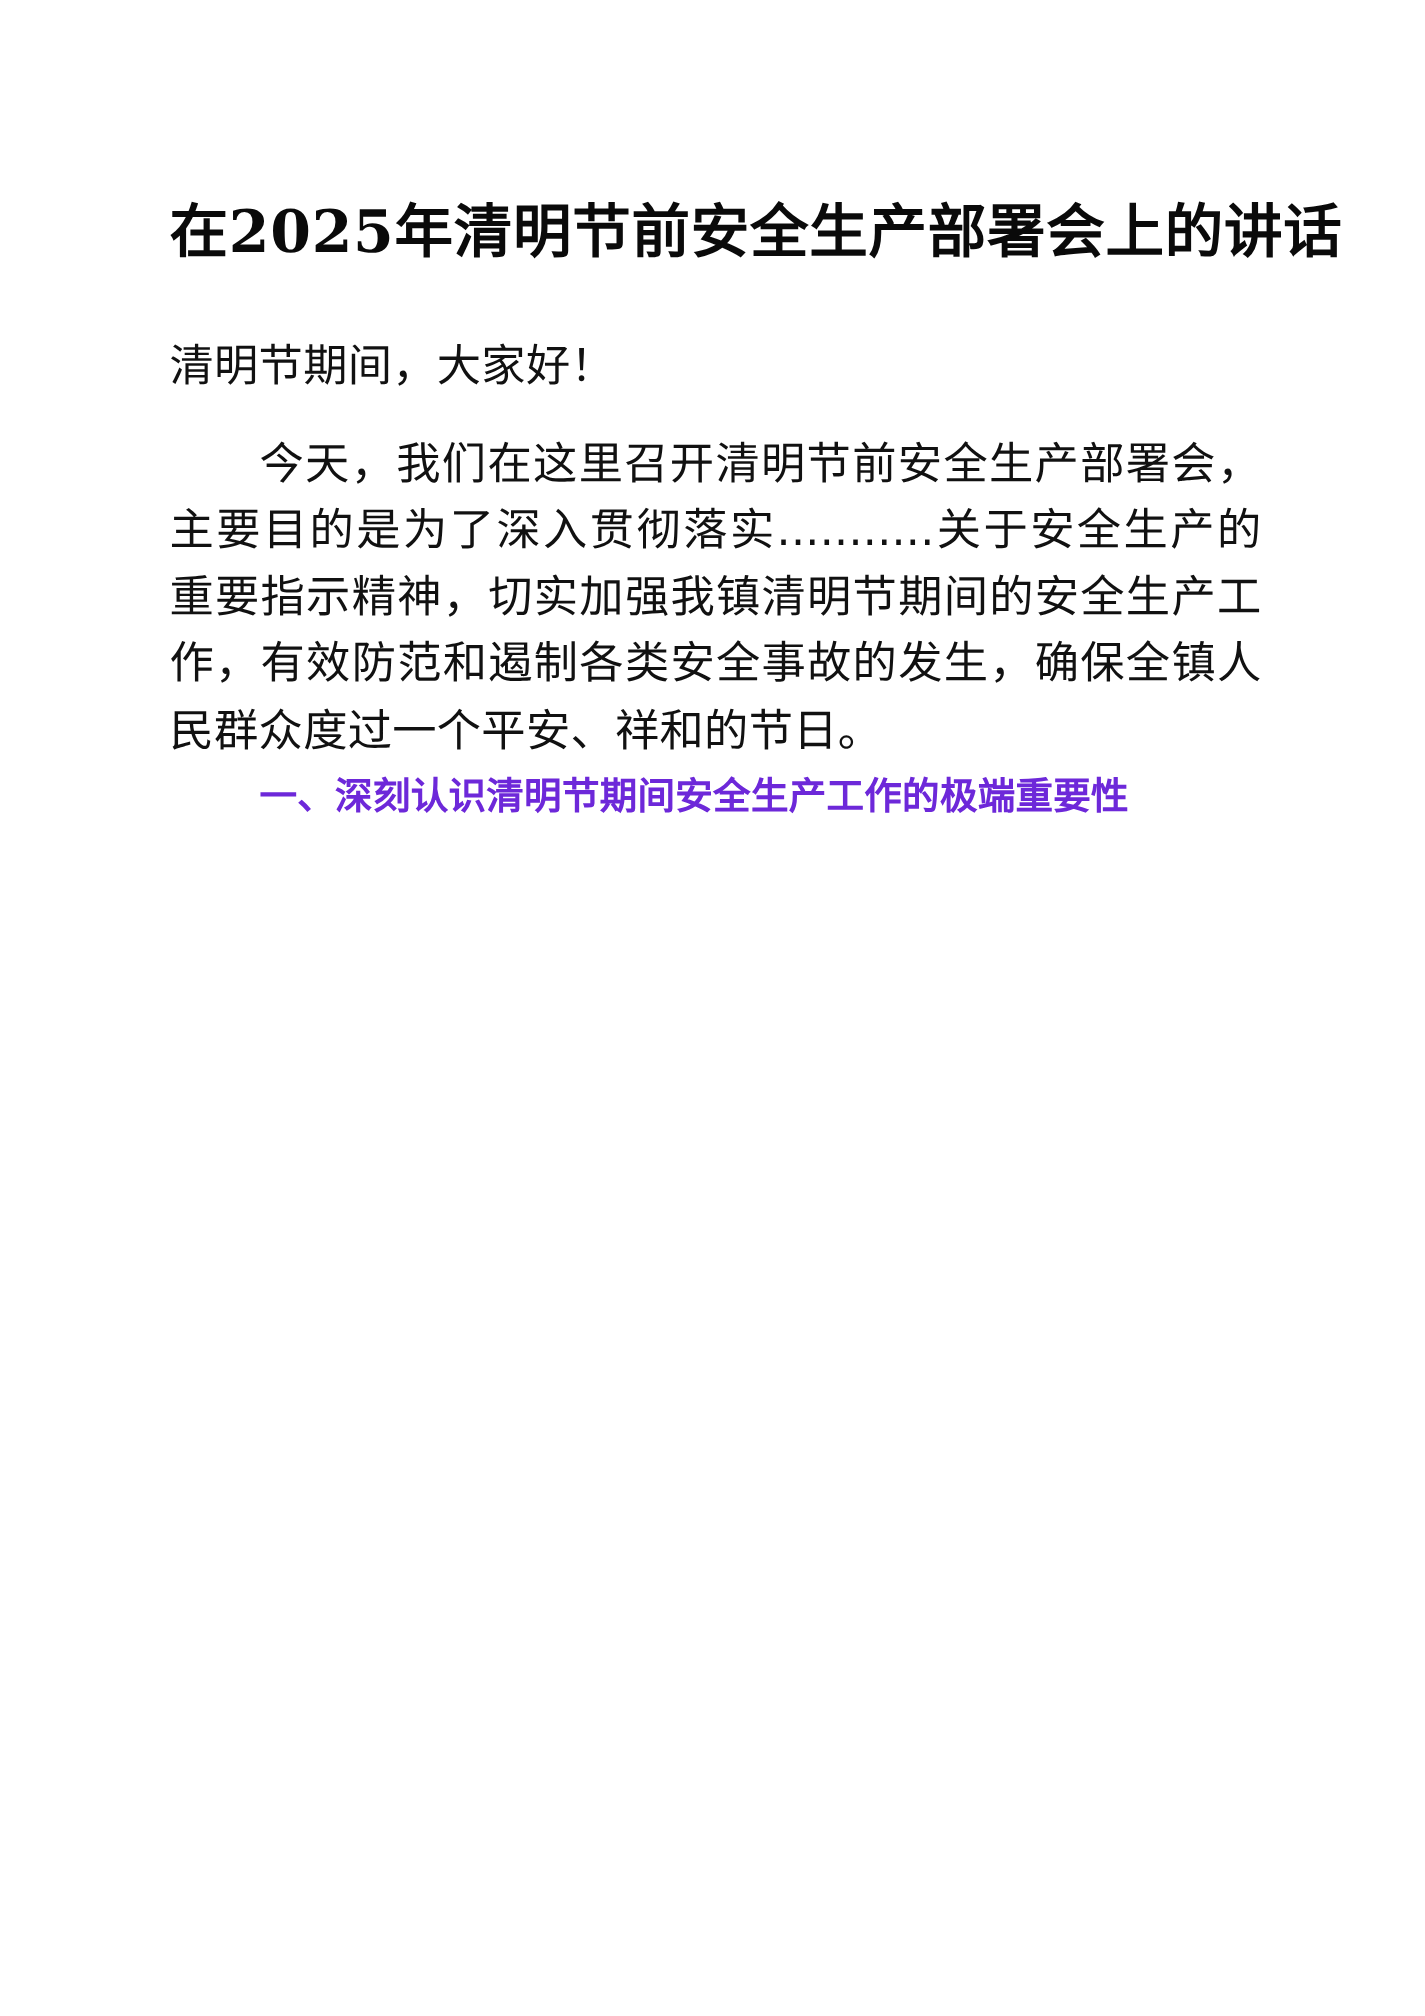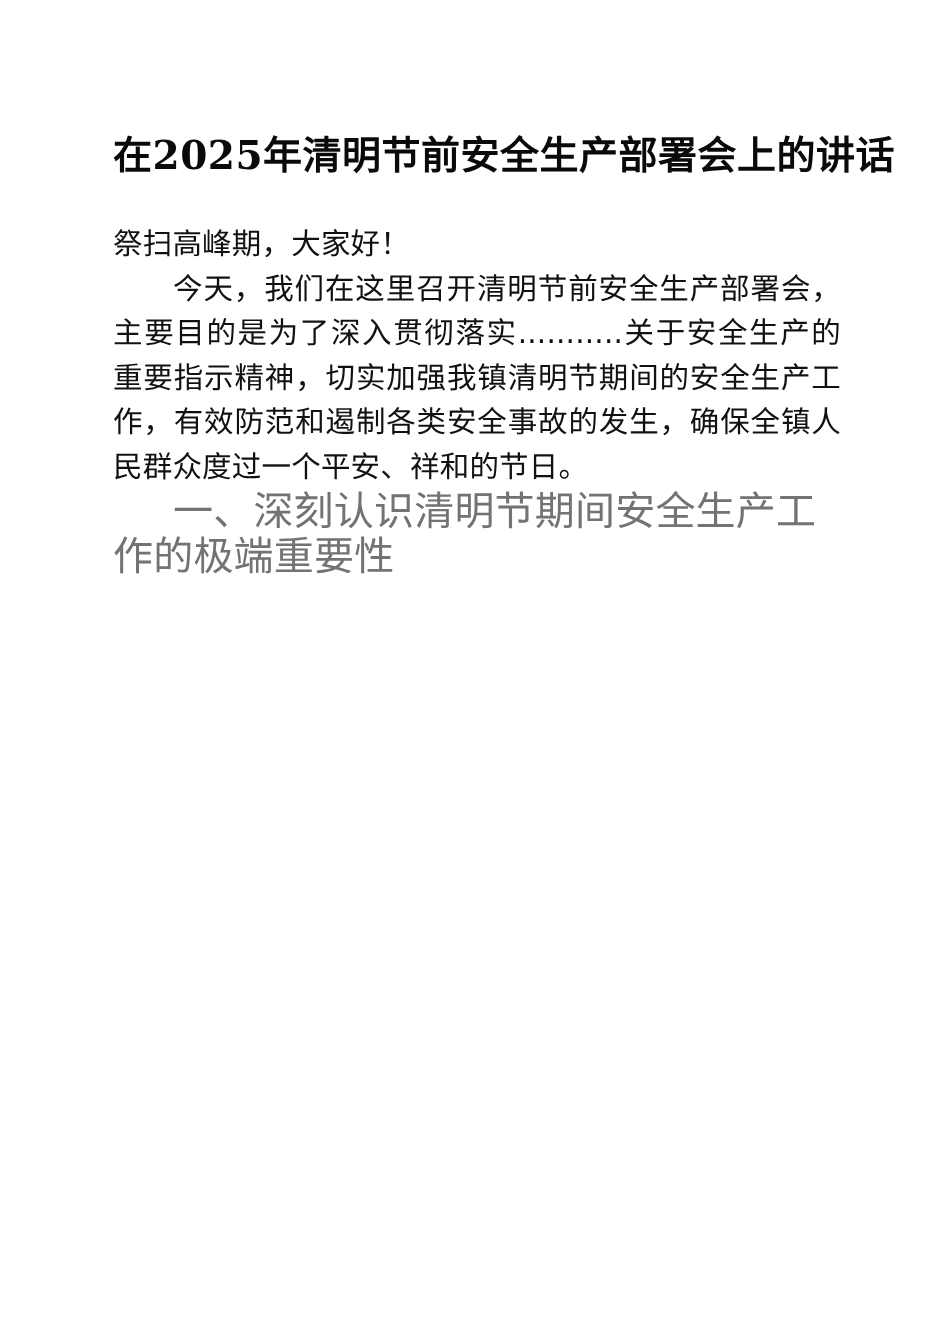--- a/index.html
+++ b/index.html
@@ -69,50 +69,51 @@
     line-height: 44.5px;
     text-align: justify;
     text-justify: inter-ideograph;
     letter-spacing: 0.2px;
     color: #111111;
     word-break: break-all;
   }
 
   p.indent {
     text-indent: 60px;
+    margin-top: 20px;
   }
 
   p.salutation {
     text-indent: 0;
   }
 
   
   h2.section-heading {
     margin: 0;
     padding: 0;
     font-family: "DejaVu Sans", "Liberation Sans", sans-serif;
-    font-weight: 400;
-    font-size: 40px;
+    font-weight: 700;
+    font-size: 25px;
     line-height: 44.5px;
     text-indent: 60px;
     letter-spacing: 0.2px;
-    color: #737373;
+    color: #6d28d9;
   }
 </style>
 </head>
 <body>
 
 <div class="page">
   <div class="content">
 
     <h1 class="doc-title">在2025年清明节前安全生产部署会上的讲话</h1>
 
     <div class="body-block">
 
-      <p class="para salutation">祭扫高峰期，大家好！</p>
+      <p class="para salutation">清明节期间，大家好！</p>
 
       <p class="para indent">今天，我们在这里召开清明节前安全生产部署会，主要目的是为了深入贯彻落实...........关于安全生产的重要指示精神，切实加强我镇清明节期间的安全生产工作，有效防范和遏制各类安全事故的发生，确保全镇人民群众度过一个平安、祥和的节日。</p>
 
 
       <h2 class="section-heading">一、深刻认识清明节期间安全生产工作的极端重要性</h2>
 
 
     </div>
   </div>
 </div>

